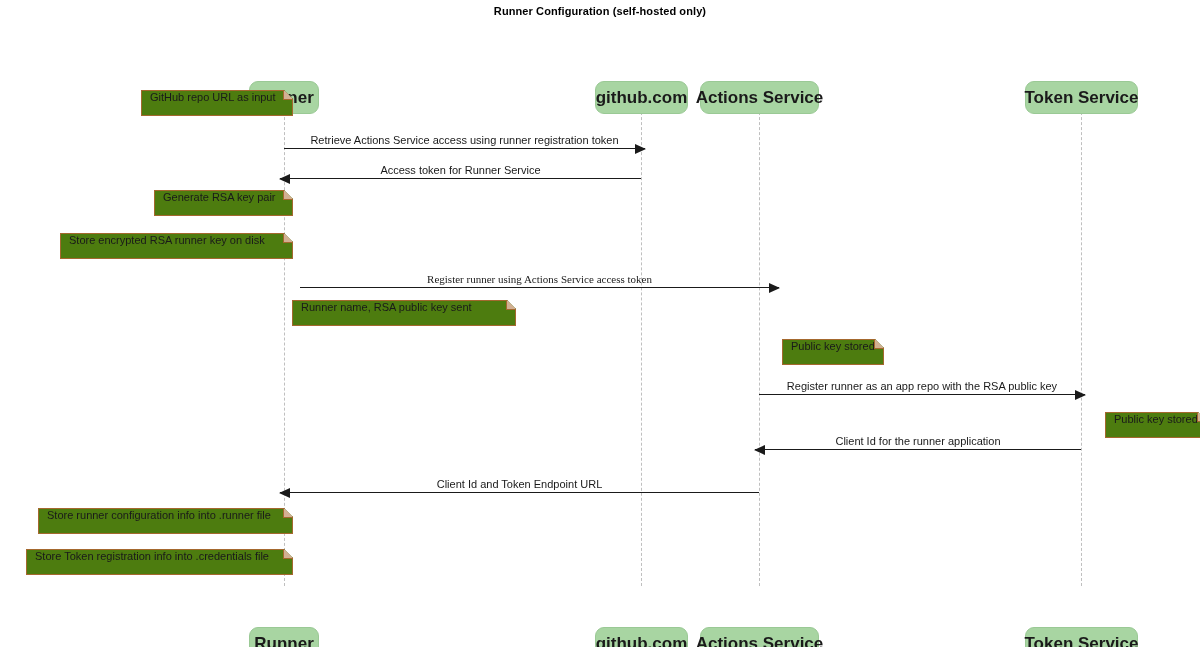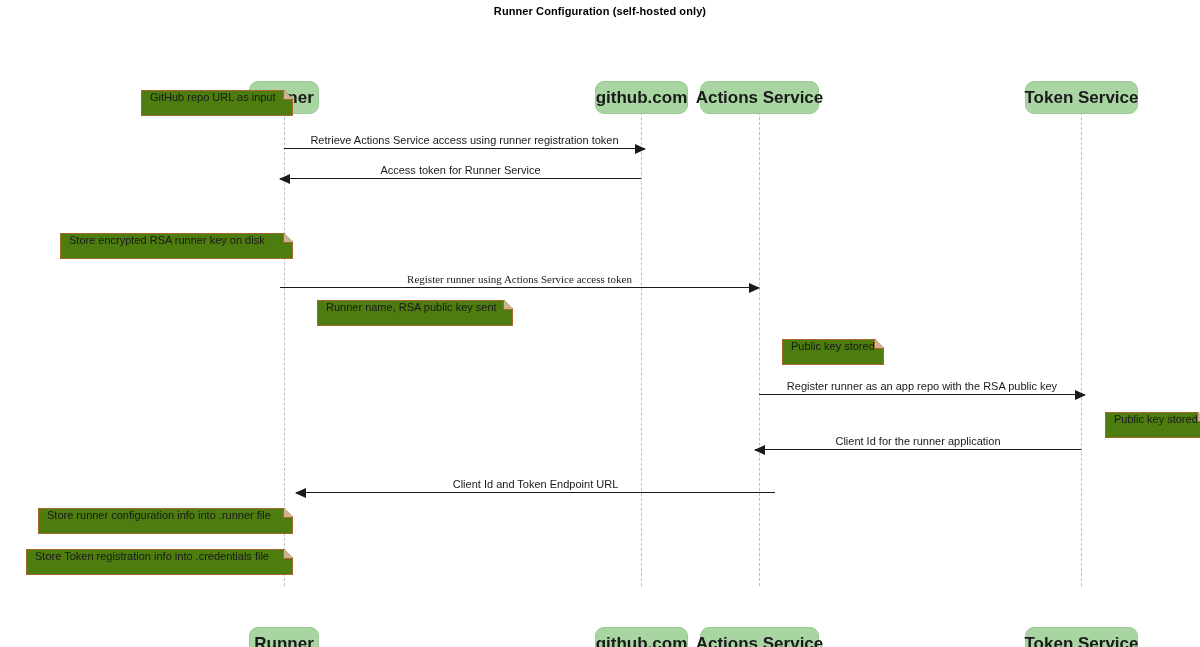--- a/index.html
+++ b/index.html
@@ -141,27 +141,31 @@
   <div class="participant" style="left:249px; top:591px; width:70px;">Runner</div>
   <div class="participant" style="left:595px; top:591px; width:93px;">github.com</div>
   <div class="participant" style="left:700px; top:591px; width:119px;">Actions Service</div>
   <div class="participant" style="left:1025px; top:591px; width:113px;">Token Service</div>
 
   <div class="note" style="left:127px; top:90px; width:152px;">
     <span class="fold"></span>
     <span>GitHub repo URL as input</span>
   </div>
 
+  <div class="note" style="left:140px; top:190px; width:139px;">
+    <span class="fold"></span>
+    <span>Generate RSA key pair</span>
+  </div>
 
   <div class="note" style="left:46px; top:233px; width:233px;">
     <span class="fold"></span>
     <span>Store encrypted RSA runner key on disk</span>
   </div>
 
-  <div class="note" style="left:303px; top:300px; width:196px;">
+  <div class="note" style="left:278px; top:300px; width:224px;">
     <span class="fold"></span>
     <span>Runner name, RSA public key sent</span>
   </div>
 
   <div class="note" style="left:768px; top:339px; width:102px;">
     <span class="fold"></span>
     <span>Public key stored</span>
   </div>
 
   <div class="note" style="left:1091px; top:412px; width:102px;">
@@ -182,33 +186,33 @@
   <div class="msg" style="left:284px; top:148px; width:361px;">
     <span class="msg-label">Retrieve Actions Service access using runner registration token</span>
     <span class="arrowhead right"></span>
   </div>
 
   <div class="msg" style="left:280px; top:178px; width:361px;">
     <span class="msg-label">Access token for Runner Service</span>
     <span class="arrowhead left"></span>
   </div>
 
-  <div class="msg" style="left:280px; top:287px; width:479px;font-family:Liberation Serif, serif;">
+  <div class="msg" style="left:300px; top:287px; width:479px;font-family:Liberation Serif, serif;">
     <span class="msg-label">Register runner using Actions Service access token</span>
     <span class="arrowhead right"></span>
   </div>
 
   <div class="msg" style="left:759px; top:394px; width:326px;">
     <span class="msg-label">Register runner as an app repo with the RSA public key</span>
     <span class="arrowhead right"></span>
   </div>
 
   <div class="msg" style="left:755px; top:449px; width:326px;">
     <span class="msg-label">Client Id for the runner application</span>
     <span class="arrowhead left"></span>
   </div>
 
-  <div class="msg" style="left:296px; top:492px; width:479px;">
+  <div class="msg" style="left:280px; top:492px; width:479px;">
     <span class="msg-label">Client Id and Token Endpoint URL</span>
     <span class="arrowhead left"></span>
   </div>
 
 </div>
 
 </body></html>

